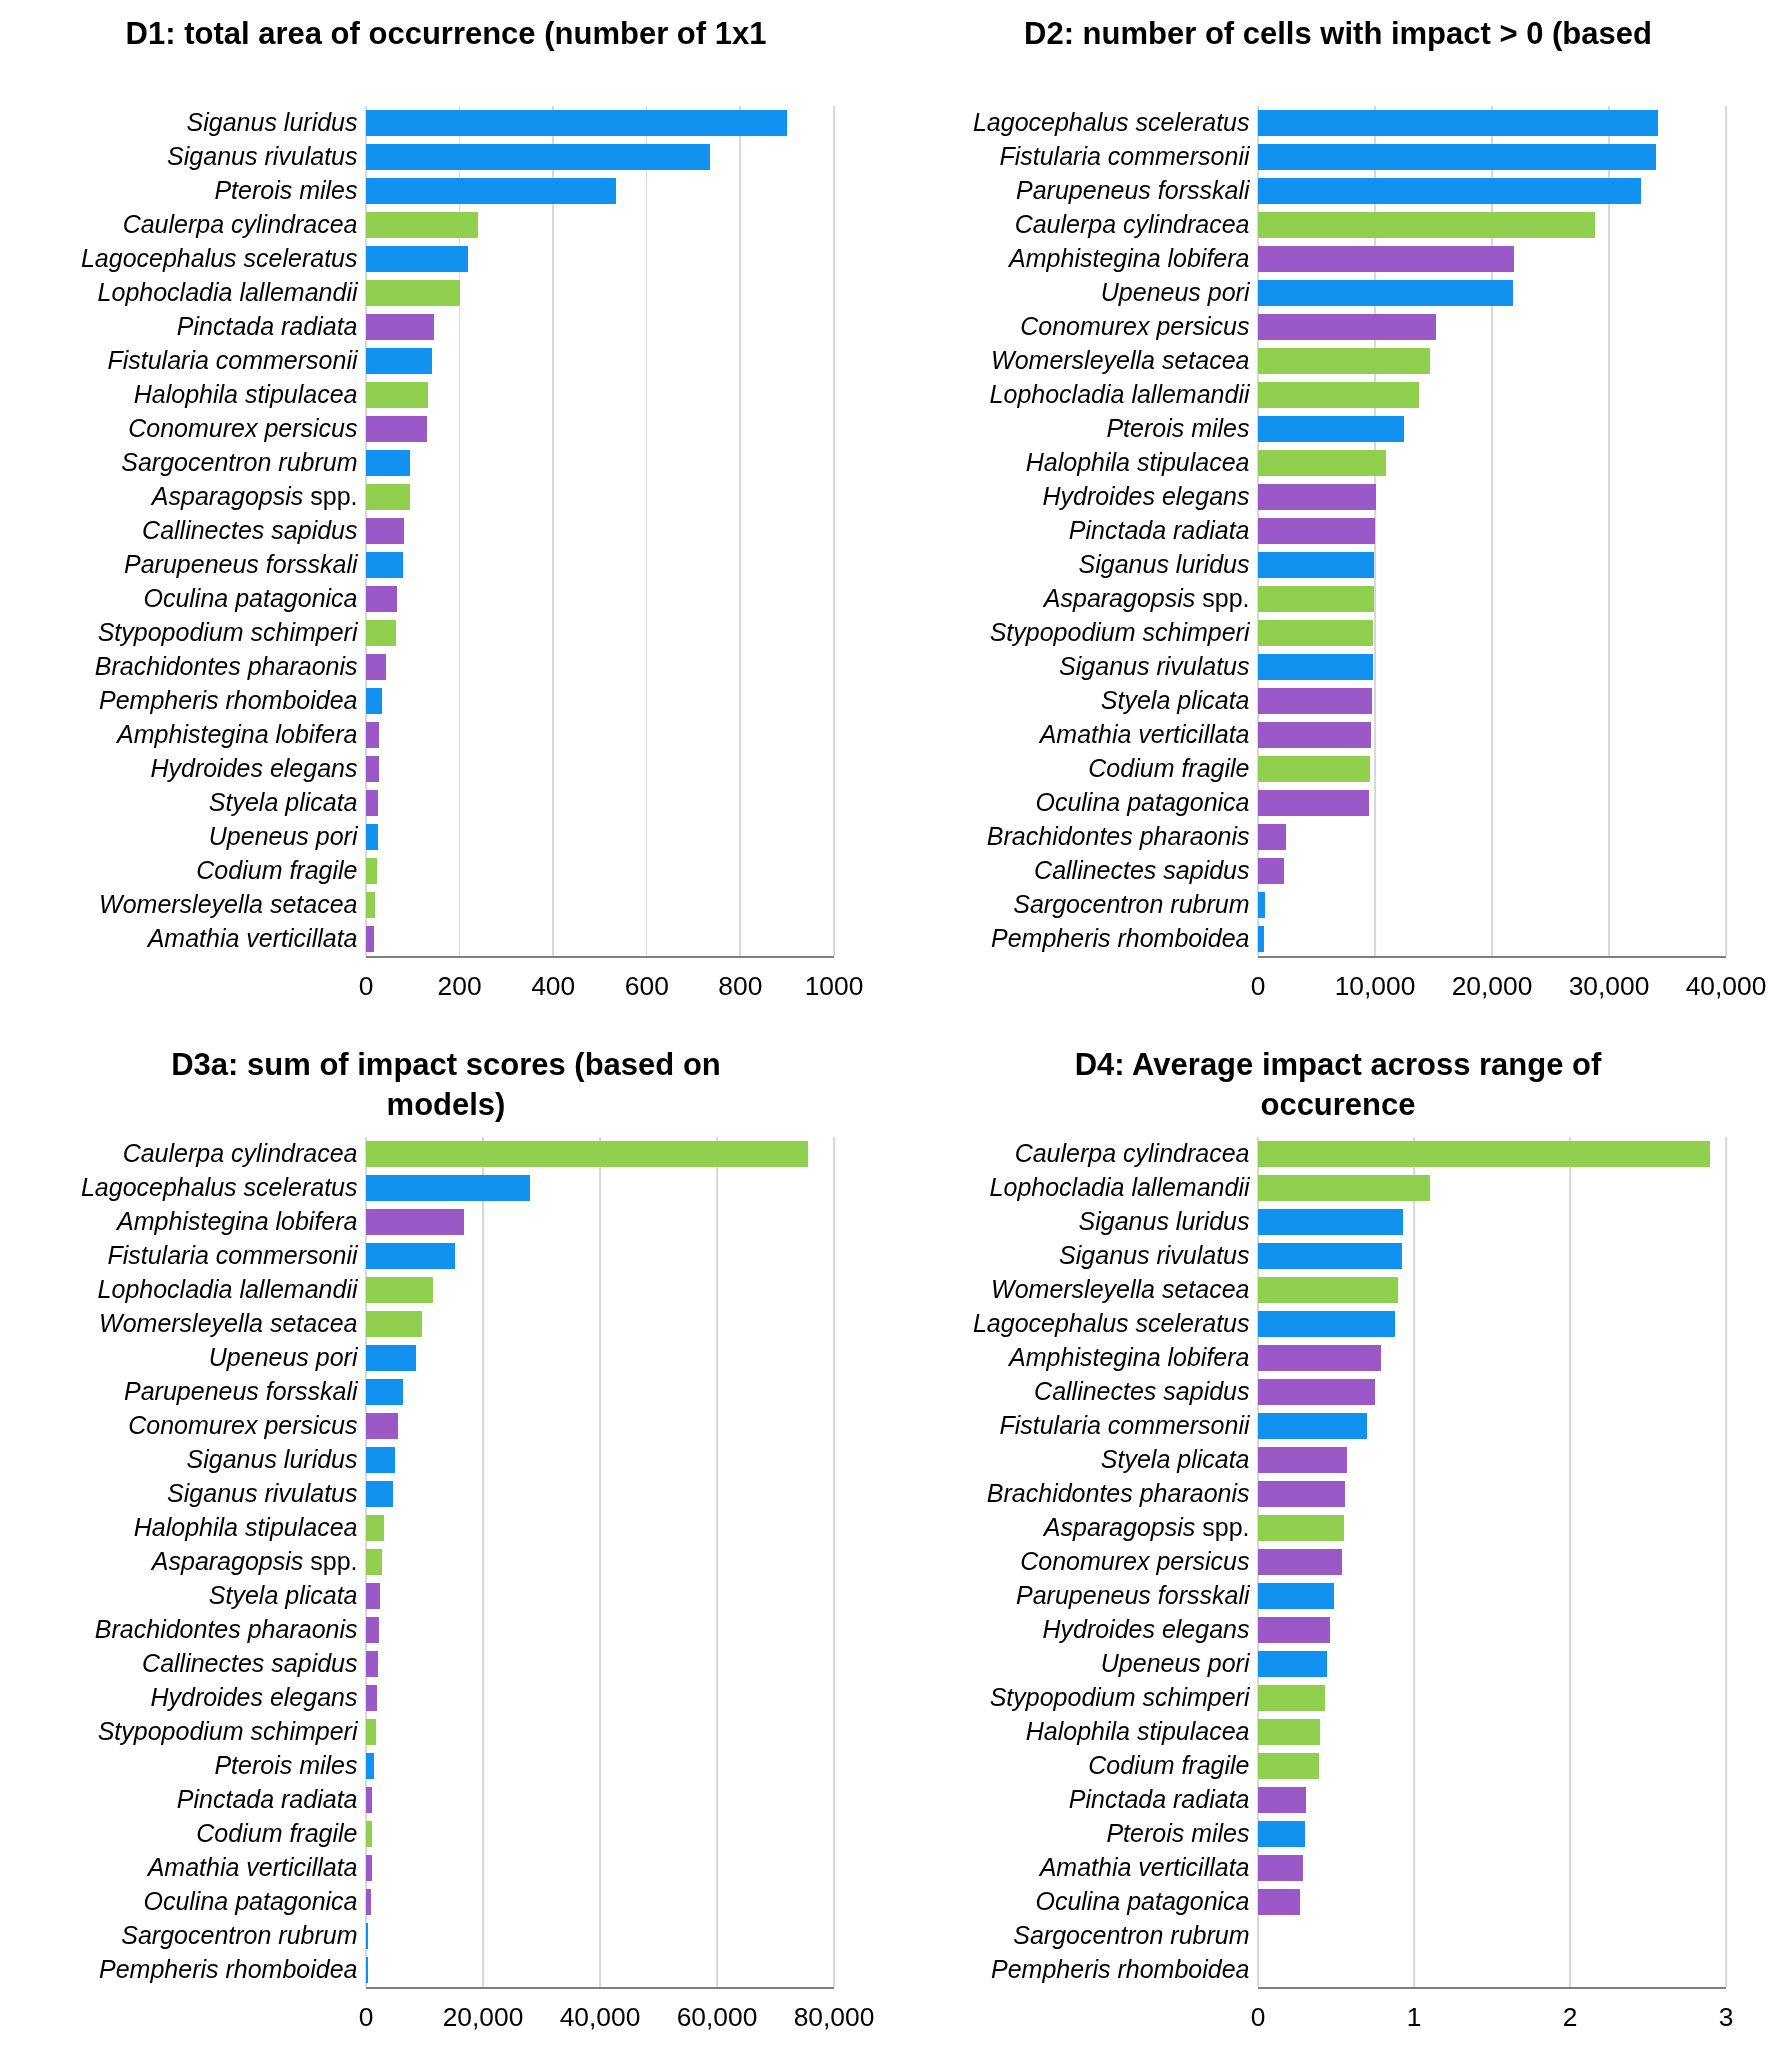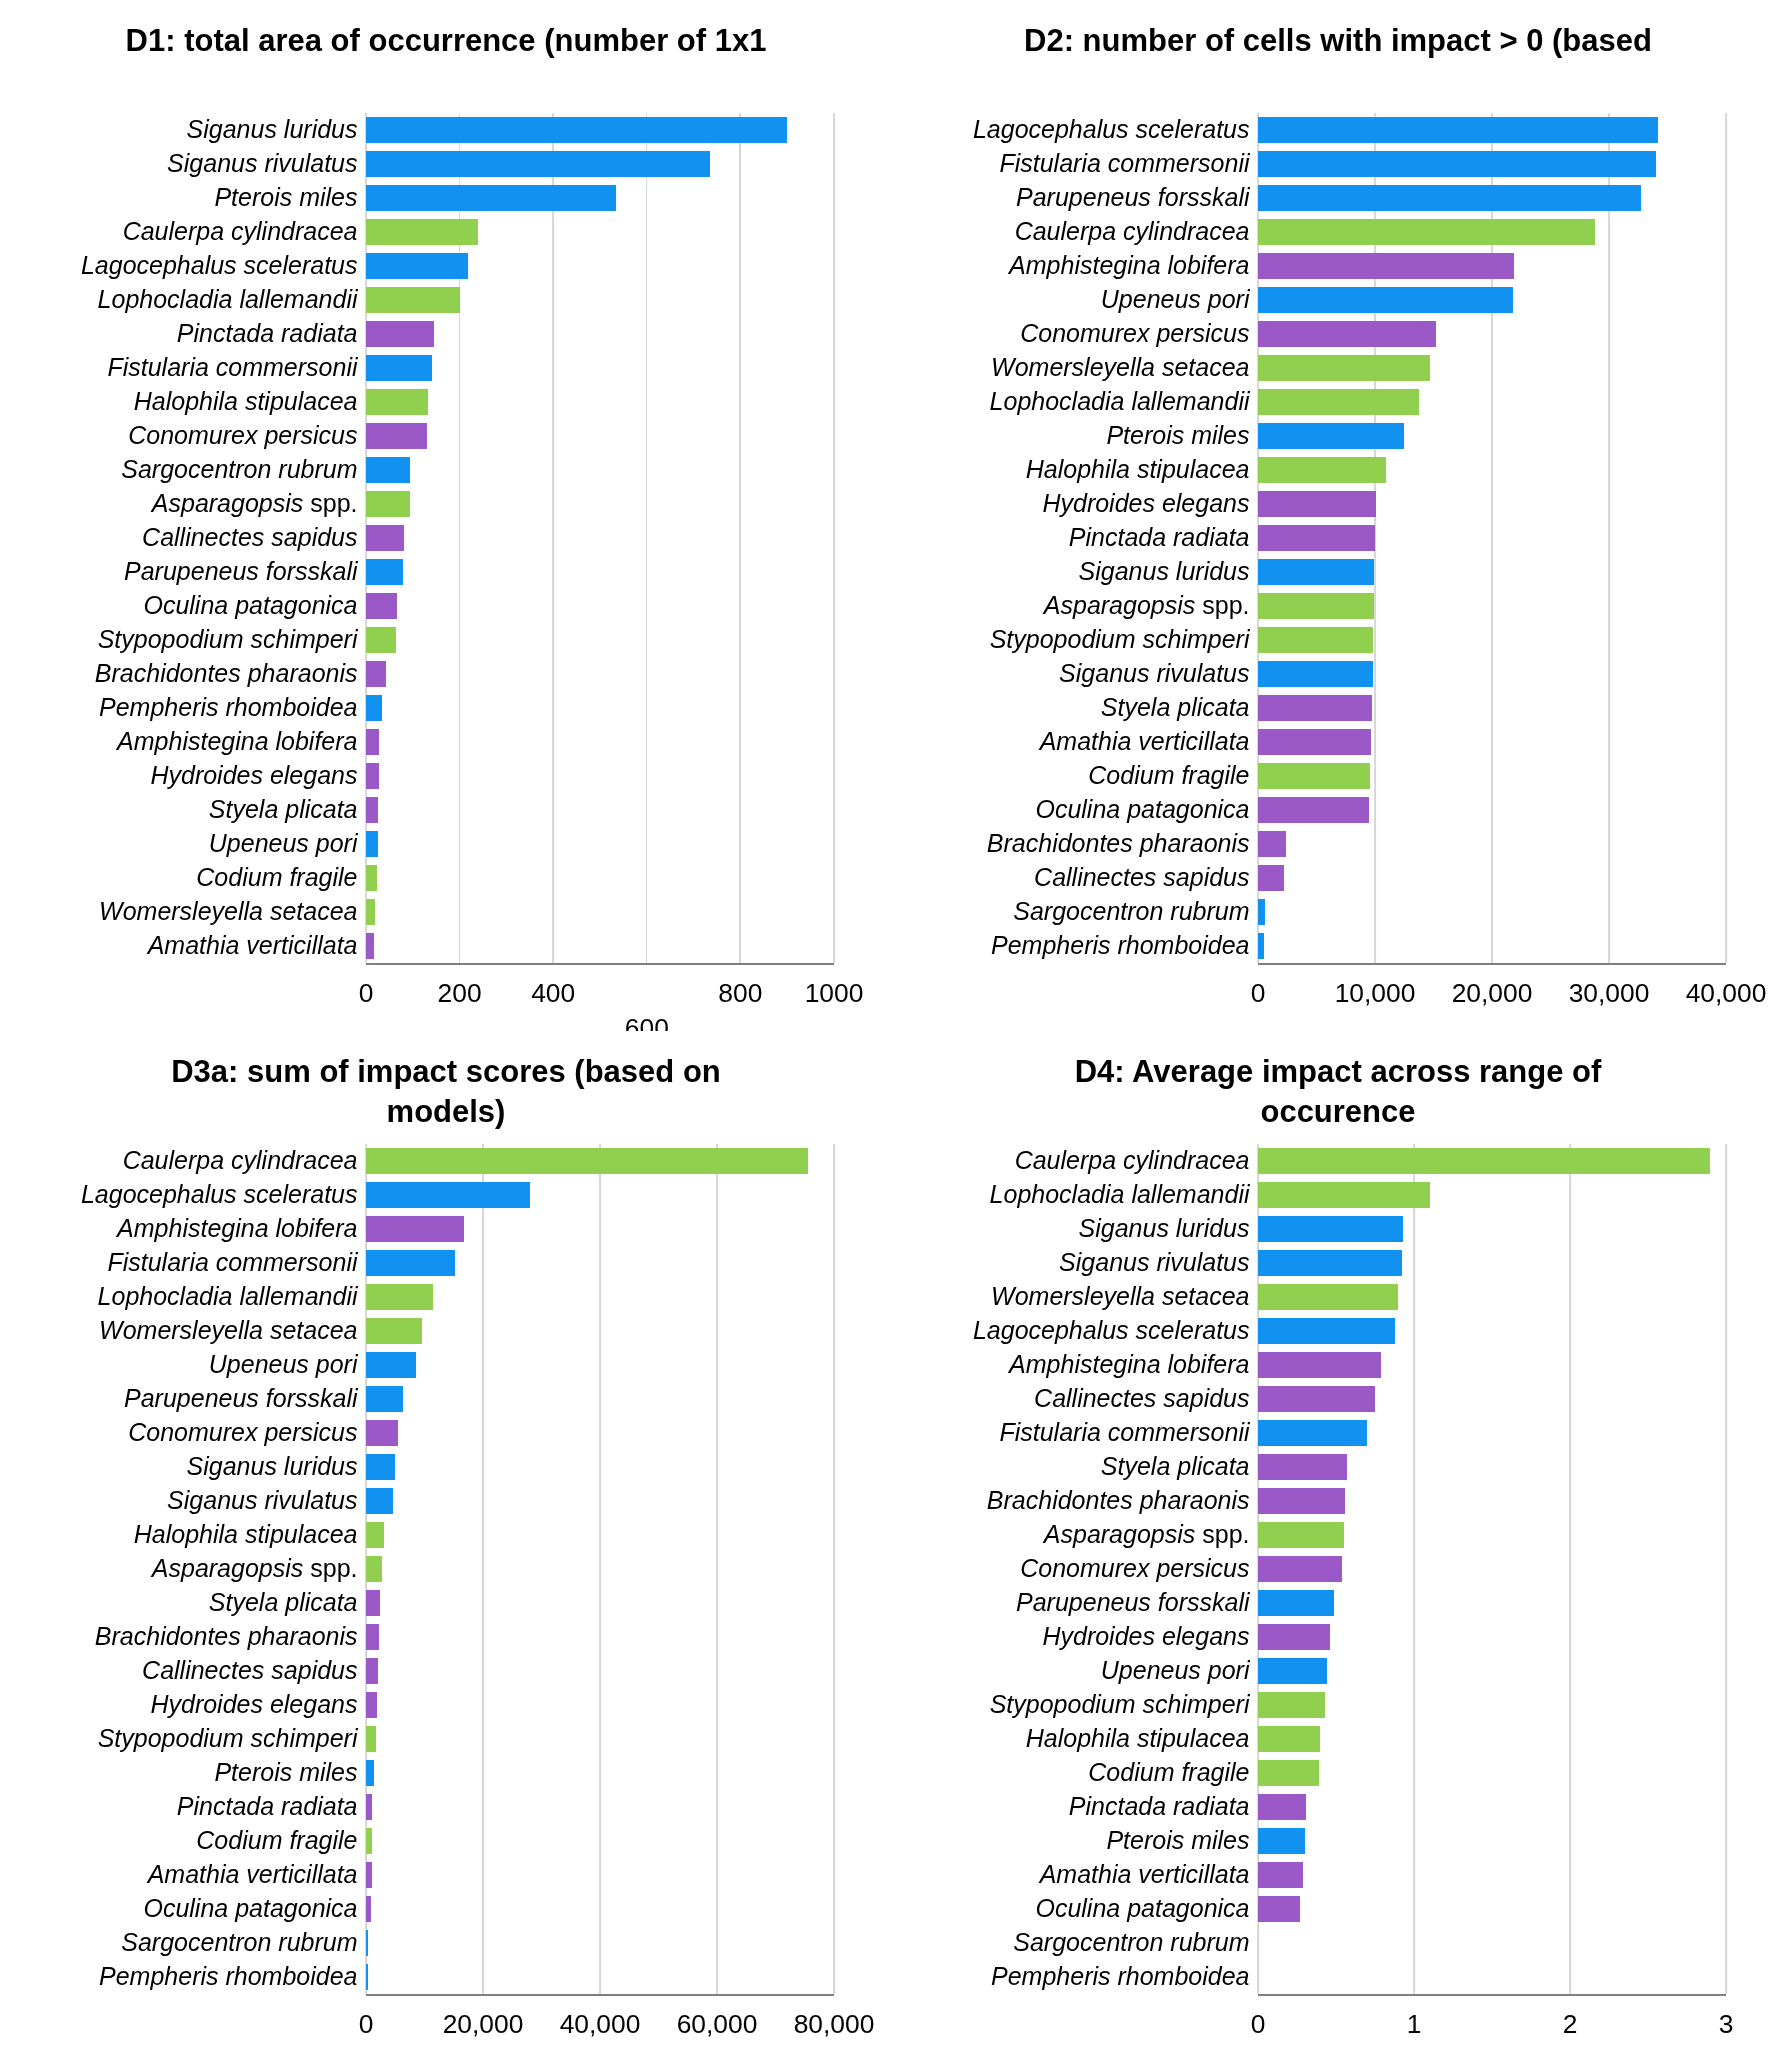--- a/index.html
+++ b/index.html
@@ -6,21 +6,21 @@
   body{
     width:1784px;height:2061px;
     font-family:"Liberation Sans", sans-serif;
     color:#000;
     display:grid;
     grid-template-columns:892px 892px;
     grid-template-rows:1031px 1031px;
   }
   .panel{position:relative;overflow:hidden;}
   .chart-title{
-    margin-top:21px;
+    margin-top:14px;
     padding:0 60px;
     text-align:center;
     font-size:31px;
     line-height:40px;
     font-weight:bold;
     height:85px;
   }
   .chart-body{display:flex;margin-top:6.8px;}
   .labels-col{width:366px;flex:0 0 366px;}
   .row{height:34px;display:flex;align-items:center;}
@@ -223,21 +223,21 @@
         </div>
         <div class="row plot-row">
           <div class="bar" style="width: 1.7%; background: rgb(155, 89, 200);"></div>
         </div>
       </div>
   </div>
   <div class="ticks">
       <span class="tick-label" style="left: 0%;">0</span>
       <span class="tick-label" style="left: 20%;">200</span>
       <span class="tick-label" style="left: 40%;">400</span>
-      <span class="tick-label" style="left: 60%; margin-top: 35px;">600</span>
+      <span class="tick-label" style="left: 60%;">600</span>
       <span class="tick-label" style="left: 80%;">800</span>
       <span class="tick-label" style="left: 100%; text-align: right;">1000</span>
     </div>
 </section>
 
 <section class="panel">
   <div class="chart-title">
       <div>D2: number of cells with impact &gt; 0 (based</div>
     </div>
   <div class="chart-body">

